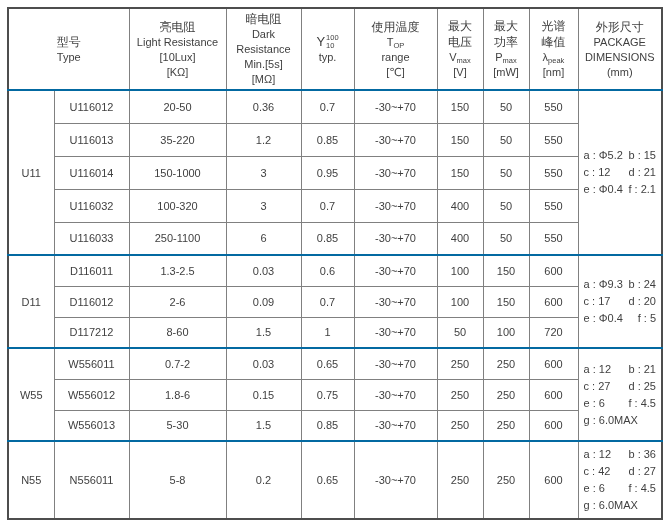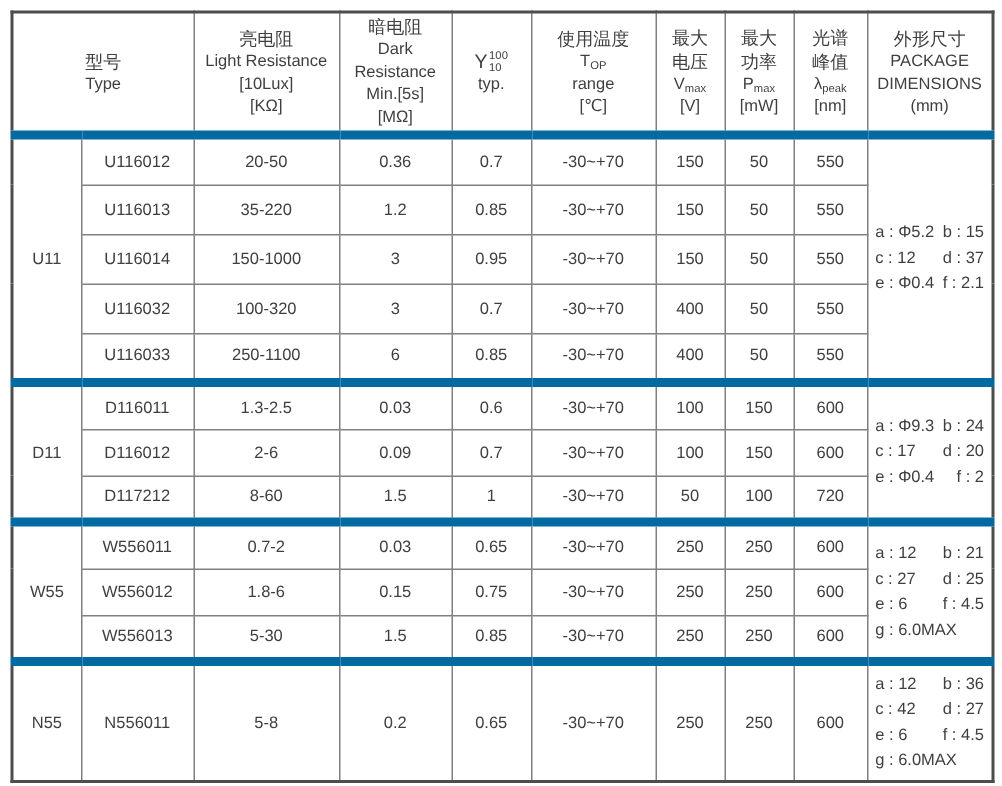--- a/index.html
+++ b/index.html
@@ -20,21 +20,21 @@
     text-align:center;
     vertical-align:middle;
     font-size:11px;
     font-weight:normal;
     padding:0;
     overflow:hidden;
   }
   thead tr{height:82px;}
   .hl{line-height:15px;}
   .zh{font-size:12px;line-height:16px;}
-  tr.group-start td{border-top:6px solid #0369a1;}
+  tr.group-start td{border-top:2px solid #0369a1;}
   tr.g-U11{height:33px;}
   tr.g-D11{height:31px;}
   tr.g-W55{height:31px;}
   tr.g-N55{height:70px;}
   td.pkg-cell{
     text-align:left;
     padding:4px 5px;
     font-size:11px;
   }
   .pkg-line{
@@ -140,21 +140,21 @@
           <td>150</td>
           <td>50</td>
           <td>550</td>
           <td rowspan="5" class="pkg-cell">
             <div class="pkg-line">
               <span>a : Φ5.2</span>
               <span>b : 15</span>
             </div>
             <div class="pkg-line">
               <span>c : 12</span>
-              <span>d : 37</span>
+              <span>d : 21</span>
             </div>
             <div class="pkg-line">
               <span>e : Φ0.4</span>
               <span>f : 2.1</span>
             </div>
           </td>
         </tr>
         <tr class="g-U11">
           <td>U116013</td>
           <td>35-220</td>
@@ -209,21 +209,21 @@
             <div class="pkg-line">
               <span>a : Φ9.3</span>
               <span>b : 24</span>
             </div>
             <div class="pkg-line">
               <span>c : 17</span>
               <span>d : 20</span>
             </div>
             <div class="pkg-line">
               <span>e : Φ0.4</span>
-              <span>f : 2</span>
+              <span>f : 5</span>
             </div>
           </td>
         </tr>
         <tr class="g-D11">
           <td>D116012</td>
           <td>2-6</td>
           <td>0.09</td>
           <td>0.7</td>
           <td>-30~+70</td>
           <td>100</td>

